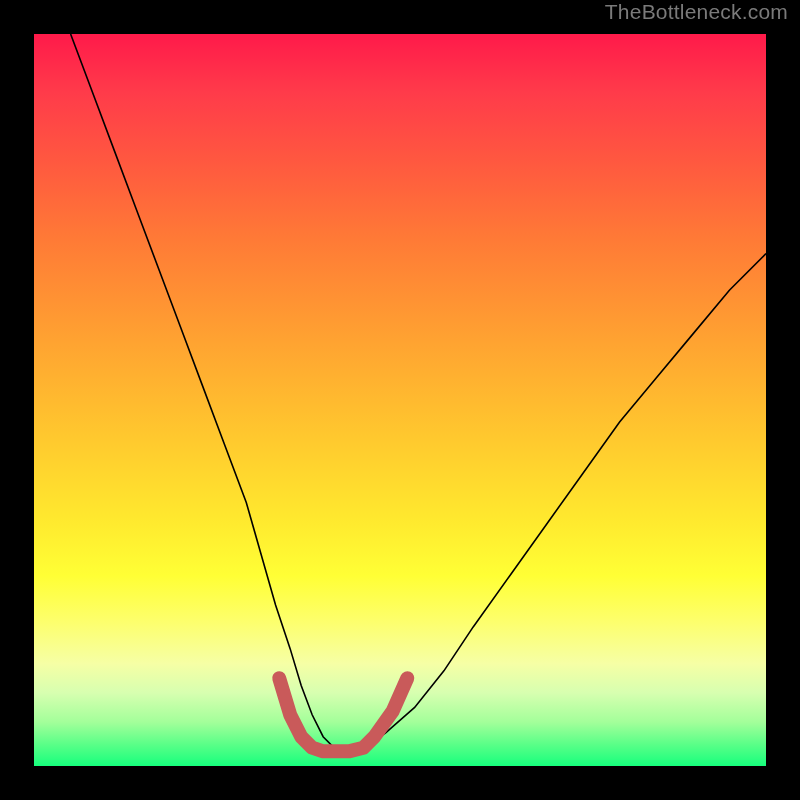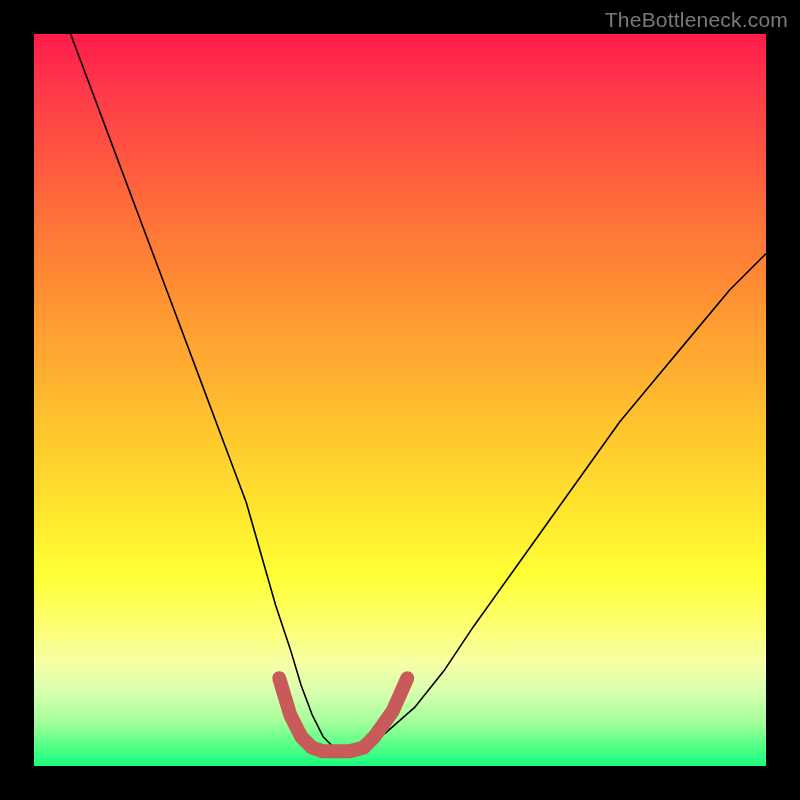--- a/index.html
+++ b/index.html
@@ -47,21 +47,21 @@
       #5bff88 97%,
       #17ff7d 100%
     );
   }
   .svg-layer {
     position: absolute;
     inset: 0;
   }
   .watermark {
     position: absolute;
-    top: 8px;
+    top: 0;
     right: 12px;
     color: #7a7a7a;
     font-size: 21px;
     letter-spacing: 0.2px;
     user-select: none;
   }
 </style>
 </head>
 <body>
 

